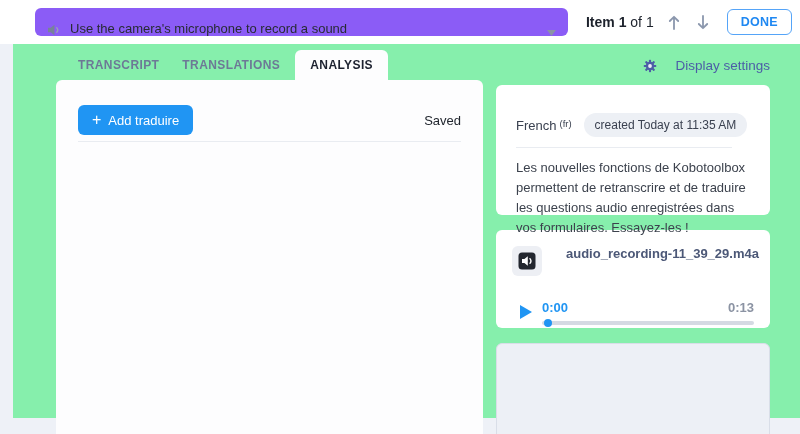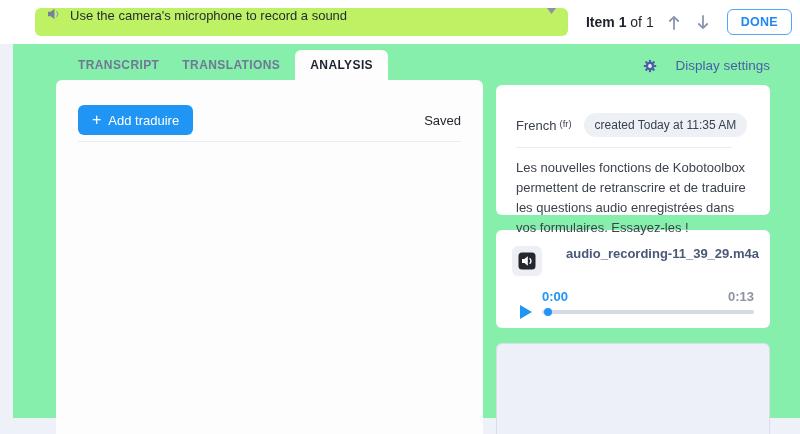--- a/index.html
+++ b/index.html
@@ -11,23 +11,23 @@
     -webkit-font-smoothing:antialiased;
   }
 
   
   .topbar {
     position:absolute; top:0; left:0; width:800px; height:44px;
     background:#ffffff; display:flex; align-items:center;
     padding:0 8px 0 35px;
   }
   .question-select {
-    display:flex; align-items:flex-start; gap:9px;
+    display:flex; align-items:flex-end; gap:9px;
     width:533px; height:28px; padding:0 12px;
-    background:#bef264; border-radius:6px; cursor:pointer;
+    background:#8b5cf6; border-radius:6px; cursor:pointer;
     color:#272b34; font-size:13px;
   }
   .question-select .label { white-space:nowrap; overflow:hidden; text-overflow:ellipsis; }
   .caret { margin-left:auto; display:flex; align-items:center; }
   .topbar-right { margin-left:auto; display:flex; align-items:center; gap:11px; }
   .item-count { font-size:14px; color:#1d222c; white-space:nowrap; }
   .item-count .strong { font-weight:bold; }
   .nav-arrow { display:flex; align-items:center; cursor:pointer; padding:2px; }
   .done-btn {
     background:#ffffff; border:1.5px solid #55a4f8; border-radius:6px;
@@ -88,21 +88,21 @@
 
   .card.audio { height:98px; padding:16px; margin-bottom:15px; }
   .file-row { display:flex; gap:24px; }
   .file-icon-box {
     width:30px; height:30px; border-radius:6px; background:#edeff4;
     display:flex; align-items:center; justify-content:center; flex:none;
   }
   .file-name { font-size:13px; font-weight:bold; color:#4c5877; white-space:nowrap; }
   .player { display:flex; gap:10px; margin-top:13px; padding-left:8px; }
   .play-btn { background:none; border:none; padding:0; margin-top:16px; cursor:pointer; display:flex; }
-  .player-body { flex:1; }
+  .player-body { flex:1;margin-top:11px; }
   .time-row { display:flex; justify-content:space-between; font-size:13px; font-weight:bold; }
   .time-current { color:#2095f3; }
   .time-total { color:#8b93a3; }
   .track { position:relative; margin-top:6px; height:4px; background:#d5dae3; border-radius:2px; cursor:pointer; }
   .track-dot { position:absolute; left:2px; top:-2px; width:8px; height:8px; border-radius:50%; background:#2095f3; }
 
   .empty-box {
     width:274px; height:120px;
     background:#edf0f6; border:1px solid #d9dee8; border-radius:6px;
   }

